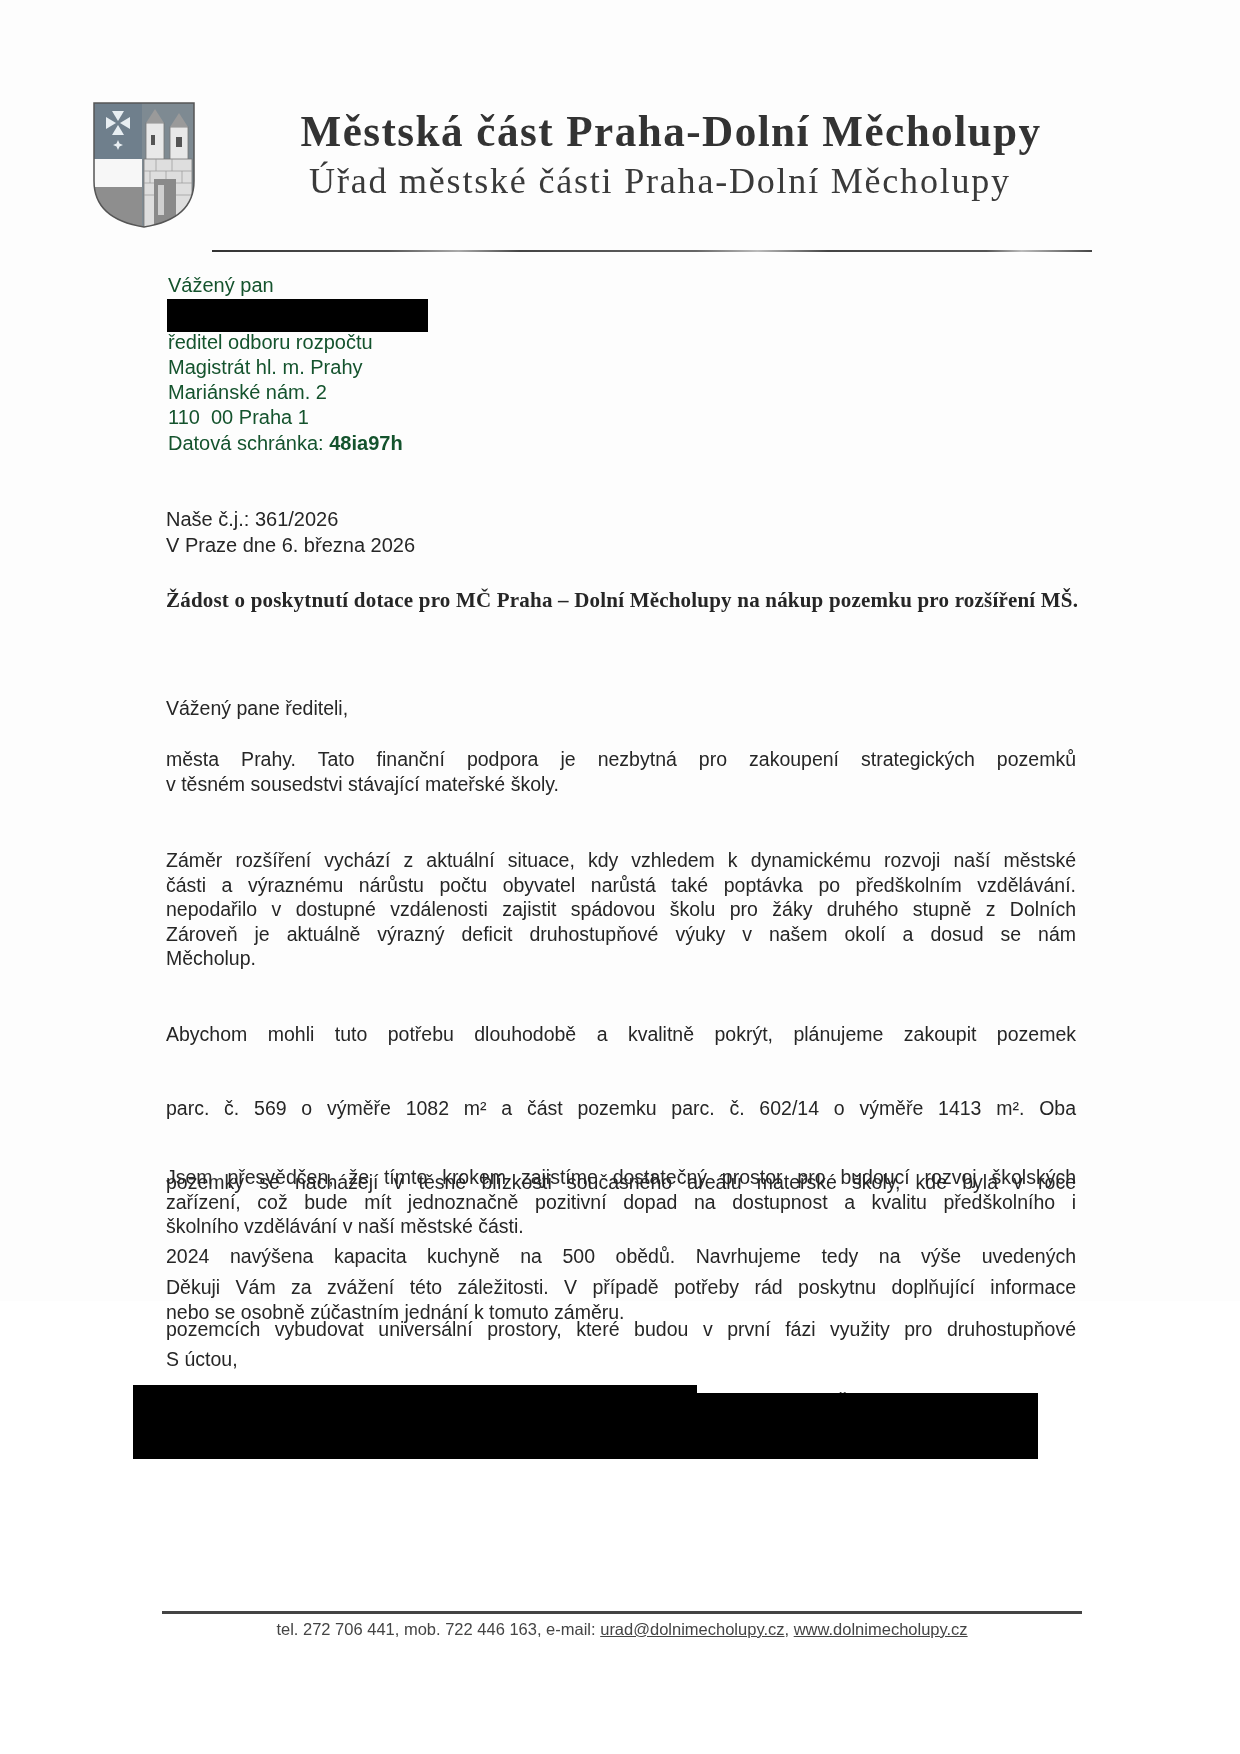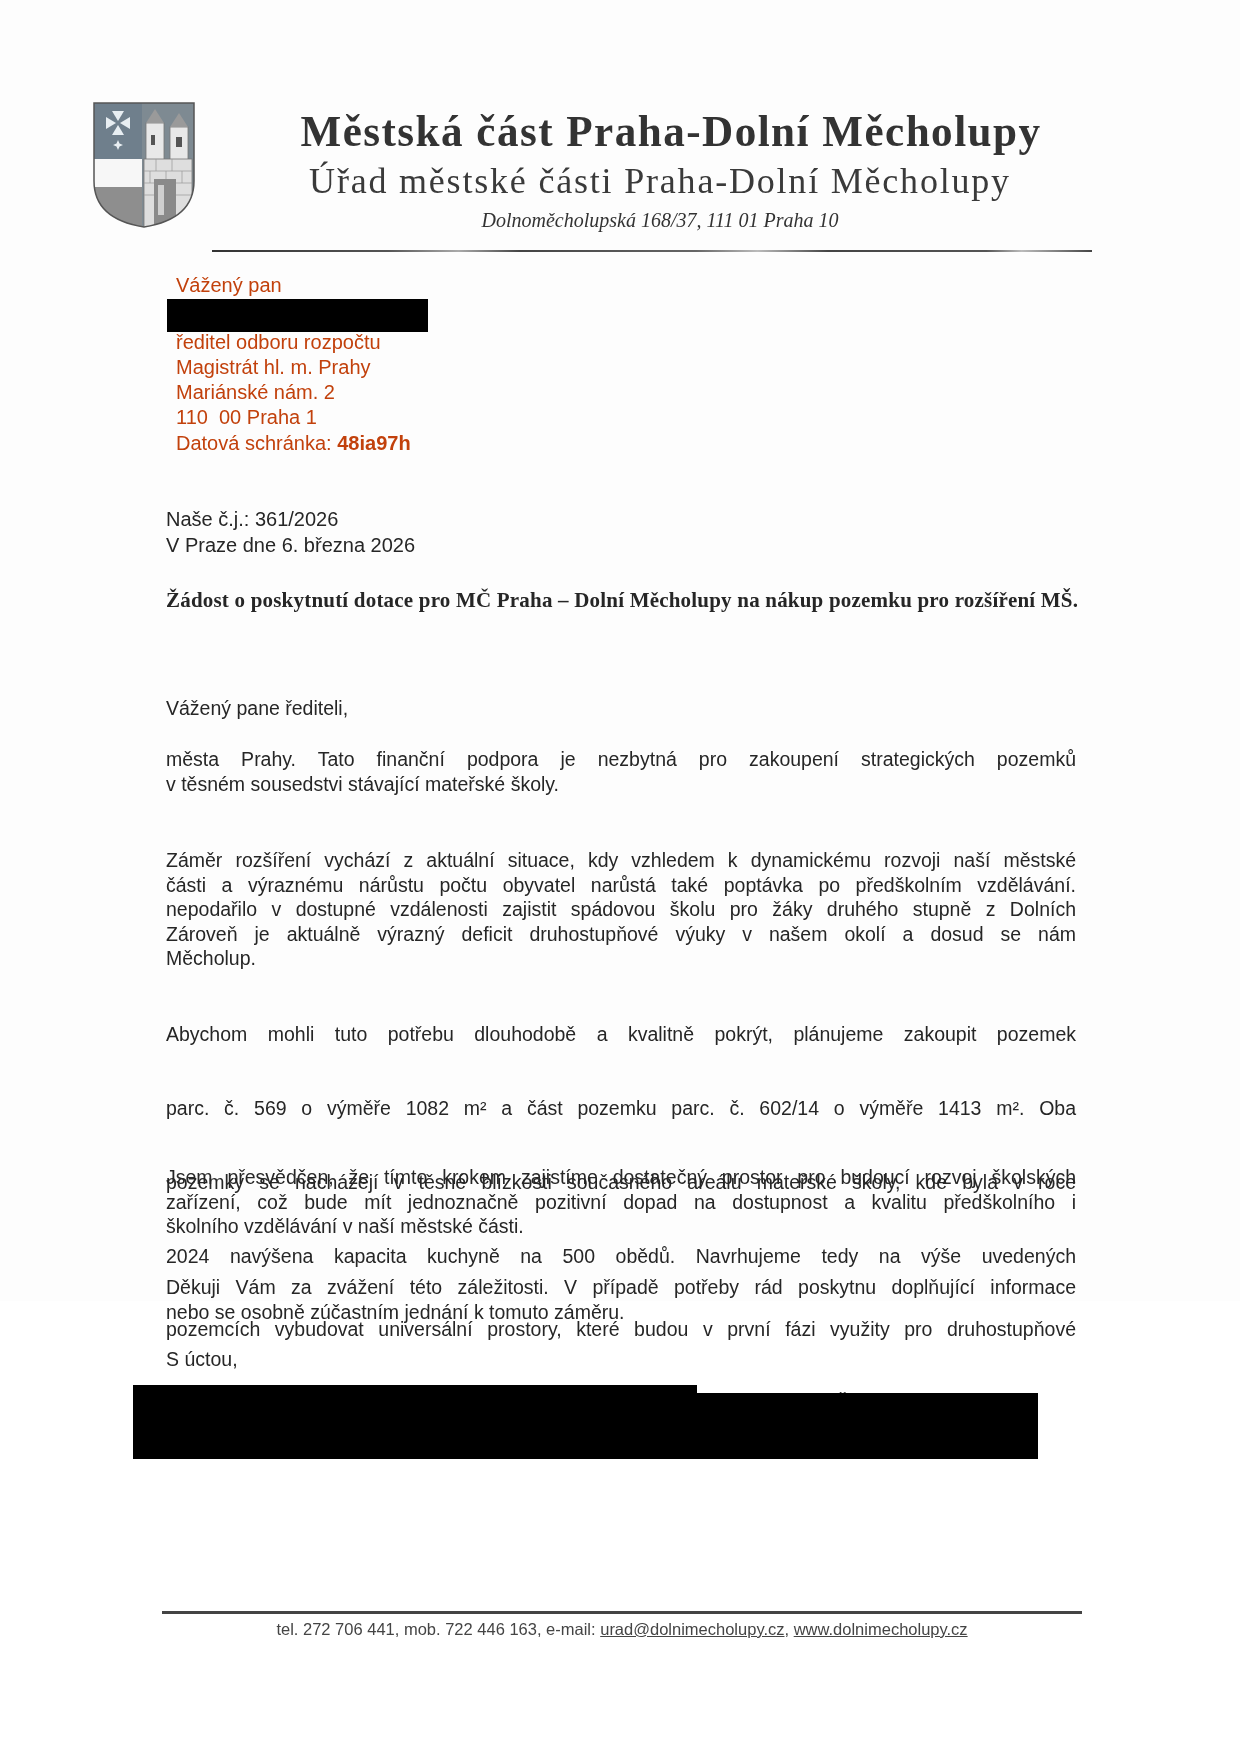--- a/index.html
+++ b/index.html
@@ -15,21 +15,21 @@
       font-family: "Liberation Serif", "DejaVu Serif", serif; font-size: 36px; letter-spacing: 1.8px;
       color: #3a3a3a; line-height: 1; }
     .lh-address { position: absolute; left: 230px; top: 210px; width: 860px; text-align: center;
       font-family: "Liberation Serif", "DejaVu Serif", serif; font-style: italic; font-size: 20px;
       color: #333; line-height: 1; }
     .lh-rule { position: absolute; left: 212px; top: 250px; width: 880px; height: 2px;
       background: linear-gradient(90deg, #333 0%, #555 20%, #aaa 28%, #444 35%, #666 55%, #bbb 62%, #444 70%, #555 88%, #bbb 92%, #444 100%); }
 
     
     .txt { position: absolute; font-family: "Liberation Sans", "DejaVu Sans", sans-serif; font-size: 19.5px; color: #262626; line-height: 24px; }
-    .addr-line { position: absolute; left: 176px; font-family: "Liberation Sans", "DejaVu Sans", sans-serif; font-size: 20px; color: #c2410c; line-height: 24px; }
+    .addr-line { position: absolute; left: 168px; font-family: "Liberation Sans", "DejaVu Sans", sans-serif; font-size: 20px; color: #14532d; line-height: 24px; }
     .bold { font-weight: bold; }
     .redact { position: absolute; background: #000; }
 
     .subject { position: absolute; left: 166px; top: 586px; width: 920px;
       font-family: "Liberation Serif", "DejaVu Serif", serif; font-weight: bold; font-size: 21px;
       line-height: 28px; color: #262626; letter-spacing: 0.2px; }
 
     .para { position: absolute; left: 166px; width: 910px; font-family: "Liberation Sans", "DejaVu Sans", sans-serif;
       font-size: 19.5px; line-height: 24.6px; color: #262626; text-align: justify; }
     .para-line { display: block; white-space: nowrap; text-align: justify; text-align-last: justify; }
@@ -86,21 +86,20 @@
         <g fill="#e8eef2" transform="translate(26,44)">
           <polygon points="0,-5 1.5,-1.5 5,0 1.5,1.5 0,5 -1.5,1.5 -5,0 -1.5,-1.5"></polygon>
         </g>
       </g>
       <path d="M2 2 H102 V80 Q102 118 52 126 Q2 118 2 80 Z" fill="none" stroke="#555" stroke-width="1.5"></path>
     </svg>
   </div>
 
   <div class="lh-title">Městská část Praha-Dolní Měcholupy</div>
   <div class="lh-subtitle">Úřad městské části Praha-Dolní Měcholupy</div>
-  <div class="lh-address">Dolnoměcholupská 168/37, 111 01 Praha 10</div>
   <div class="lh-rule"></div>
 
   <div class="addr-line" style="top:273px;">Vážený pan</div>
   <div class="redact" style="left:167px; top:299px; width:261px; height:33px;"></div>
   <div class="addr-line" style="top:330px;">ředitel odboru rozpočtu</div>
   <div class="addr-line" style="top:355px;">Magistrát hl. m. Prahy</div>
   <div class="addr-line" style="top:380px;">Mariánské nám. 2</div>
   <div class="addr-line" style="top:405px; white-space:pre;">110  00 Praha 1</div>
   <div class="addr-line" style="top:431px;"><span>Datová schránka: </span><span class="bold">48ia97h</span></div>
 

